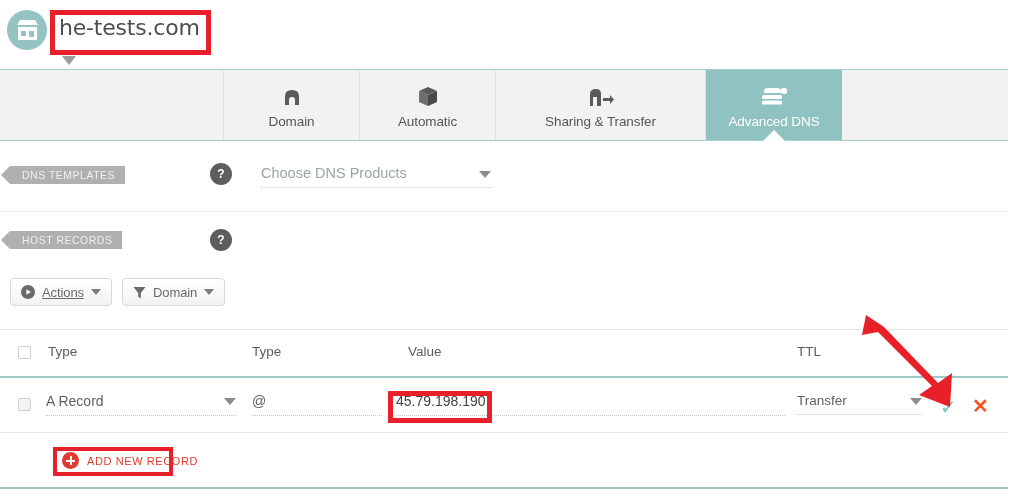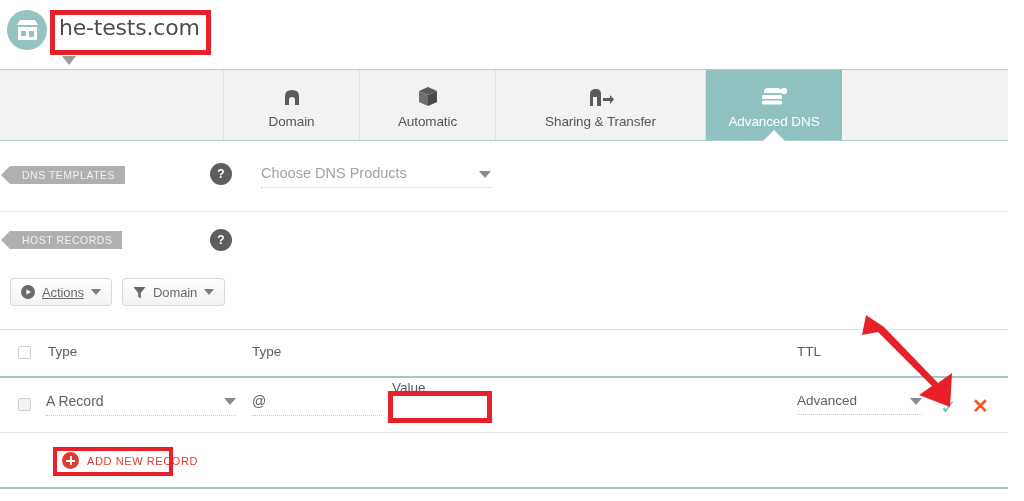--- a/index.html
+++ b/index.html
@@ -287,40 +287,43 @@
     <span class="cap">Domain</span>
     <span class="dd"></span>
   </div>
 
   <div class="trule-top"></div>
 
   <div class="thead">
     <div class="cbox" style="left:18px; top:14px;"></div>
     <div class="th" style="left:48px;">Type</div>
     <div class="th" style="left:252px;">Type</div>
-    <div class="th" style="left:392px;margin-top:36px;">Value</div>
+    <div class="th" style="left:408px;">Value</div>
     <div class="th" style="left:797px;">TTL</div>
   </div>
   <div class="trule-head"></div>
 
   <div class="row1">
     <div class="cbox row" style="left:18px; top:21px;"></div>
 
     <div class="cell-type">
       <span>A Record</span>
       <span class="arrow"></span>
     </div>
 
     <div class="cell-host">
       <span>@</span>
     </div>
 
+    <div class="cell-value">
+      <span>45.79.198.190</span><span class="caret-text"></span>
+    </div>
 
     <div class="cell-ttl">
-      <span>Advanced</span>
+      <span>Transfer</span>
       <span class="arrow"></span>
     </div>
   </div>
 
   <div class="ok-tick">✓</div>
   <div class="x-mark">✕</div>
   <div class="hl-value"></div>
   <div class="trule-row"></div>
 
   <div class="addrec">

